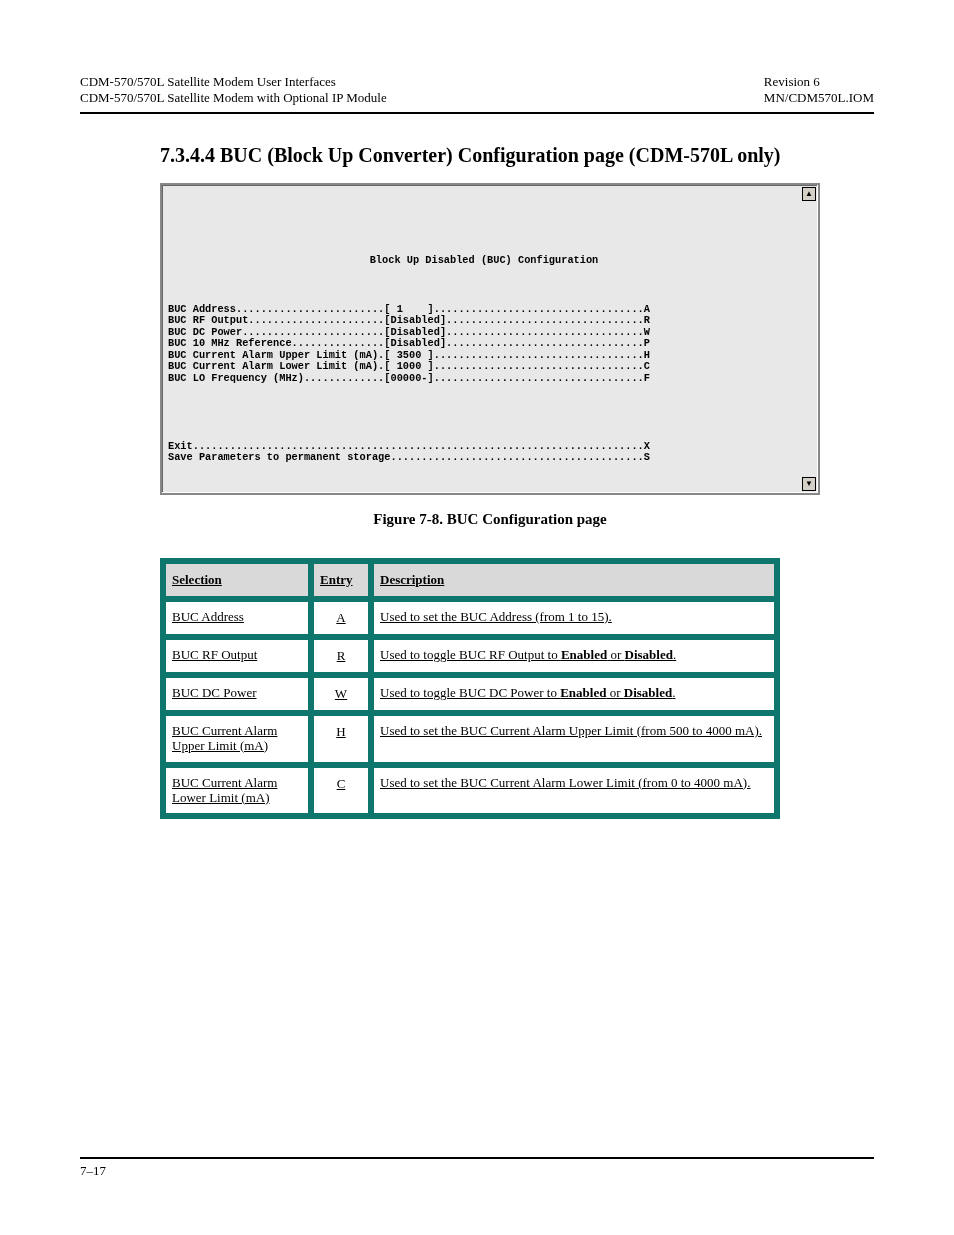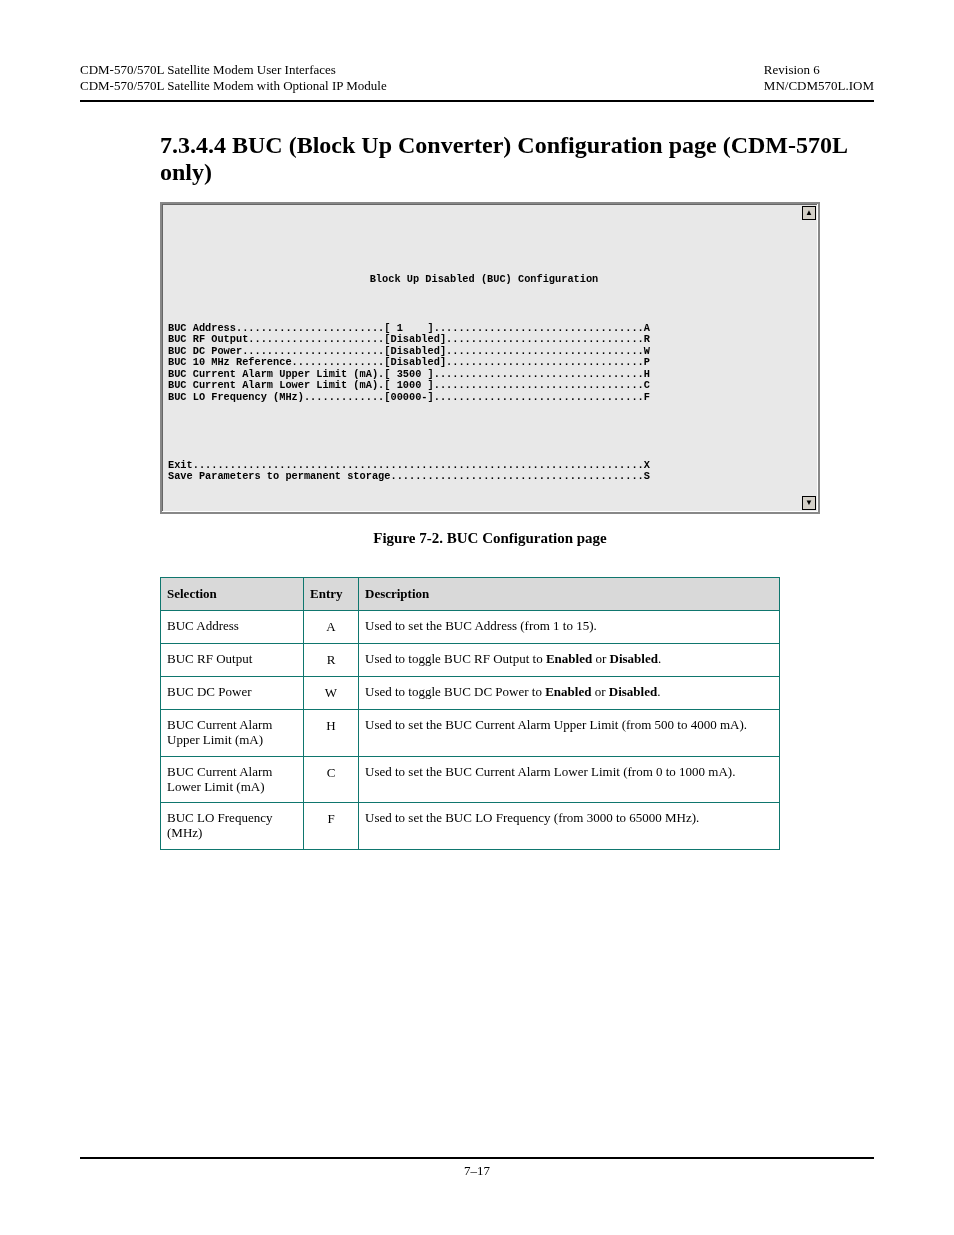--- a/index.html
+++ b/index.html
@@ -7,38 +7,38 @@
     padding: 0;
     background: #fff;
     font-family: "Times New Roman", Times, serif;
     color: #000;
   }
   .page {
     width: 954px;
     height: 1235px;
     margin: 0 auto;
     position: relative;
-    padding: 4px 80px;
+    padding: 16px 80px;
     box-sizing: border-box;
   }
   .header {
     display: flex;
     justify-content: space-between;
     font-size: 13px;
     padding-top: 58px;
   }
   .header-left { text-align: left; }
   .header-right { text-align: left; }
   .hr {
     border: none;
     border-top: 2px solid #000;
     margin: 6px 0 0 0;
   }
   .section-title {
-    font-size: 24px;
+    font-size: 20px;
     font-weight: bold;
     margin: 30px 0 16px 80px;
   }
 
   
   .console-wrap {
     margin: 0 0 0 80px;
     width: 660px;
   }
   .console {
@@ -84,24 +84,25 @@
   .table-wrap {
     margin: 30px 0 0 80px;
     width: 620px;
   }
   table.buc {
     border-collapse: collapse;
     width: 100%;
     font-size: 13px;
   }
   table.buc th, table.buc td {
-    border: 1px solid #0f766e;
+    border: 6px solid #0f766e;
     padding: 8px 6px;
     text-align: left;
     vertical-align: top;
+    text-decoration: underline;
   }
   table.buc th {
     background: #d9d9d9;
     font-weight: bold;
   }
   table.buc td.col-sel { width: 130px; }
   table.buc td.col-entry { width: 42px; text-align: center; }
   table.buc .tight { line-height: 1.15; }
 
   .footer {
@@ -111,21 +112,21 @@
     right: 80px;
   }
   .footer-line {
     border: none;
     border-top: 2px solid #000;
     margin: 0 0 4px 0;
   }
   .footer-text {
     font-size: 13px;
     display: flex;
-    justify-content: center;
+    justify-content: flex-start;
   }
 </style>
 </head>
 <body>
 
 <div class="page">
 
   <div class="header">
     <div class="header-left">
       <div>CDM-570/570L Satellite Modem User Interfaces</div>
@@ -142,21 +143,21 @@
 
   <div class="console-wrap">
     <div class="console">
       <div class="scrollbar-btn scrollbar-up">▲</div>
       <div class="scrollbar-btn scrollbar-down">▼</div>
       <div class="title">Block Up Disabled (BUC) Configuration</div>
       <div id="console-rows"><div class="row">BUC Address........................[ 1    ]..................................A</div><div class="row">BUC RF Output......................[Disabled]................................R</div><div class="row">BUC DC Power.......................[Disabled]................................W</div><div class="row">BUC 10 MHz Reference...............[Disabled]................................P</div><div class="row">BUC Current Alarm Upper Limit (mA).[ 3500 ]..................................H</div><div class="row">BUC Current Alarm Lower Limit (mA).[ 1000 ]..................................C</div><div class="row">BUC LO Frequency (MHz).............[00000-]..................................F</div></div>
       <div style="height:10px;"></div>
       <div id="console-footer-rows"><div class="row">Exit.........................................................................X</div><div class="row">Save Parameters to permanent storage.........................................S</div></div>
     </div>
-    <div style="text-align:center; font-weight:bold; font-size:15px; margin-top:16px;">Figure 7-2. BUC Configuration page</div>
+    <div style="text-align:center; font-weight:bold; font-size:15px; margin-top:16px;">Figure 7-8. BUC Configuration page</div>
   </div>
 
   <div class="table-wrap">
     <table class="buc">
       <thead>
         <tr>
           <th>Selection</th>
           <th>Entry</th>
           <th>Description</th>
         </tr>
@@ -178,26 +179,21 @@
             <td class="tight">Used to toggle BUC DC Power to <b>Enabled</b> or <b>Disabled</b>.</td>
           </tr>
           <tr>
             <td class="col-sel tight">BUC Current Alarm Upper Limit (mA)</td>
             <td class="col-entry">H</td>
             <td class="tight">Used to set the BUC Current Alarm Upper Limit (from 500 to 4000 mA).</td>
           </tr>
           <tr>
             <td class="col-sel tight">BUC Current Alarm Lower Limit (mA)</td>
             <td class="col-entry">C</td>
-            <td class="tight">Used to set the BUC Current Alarm Lower Limit (from 0 to 1000 mA).</td>
-          </tr>
-          <tr>
-            <td class="col-sel tight">BUC LO Frequency (MHz)</td>
-            <td class="col-entry">F</td>
-            <td class="tight">Used to set the BUC LO Frequency (from 3000 to 65000 MHz).</td>
+            <td class="tight">Used to set the BUC Current Alarm Lower Limit (from 0 to 4000 mA).</td>
           </tr>
         </tbody>
     </table>
   </div>
 
   <div class="footer">
     <hr class="footer-line">
     <div class="footer-text">
       <span></span>
       <span>7–17</span>

